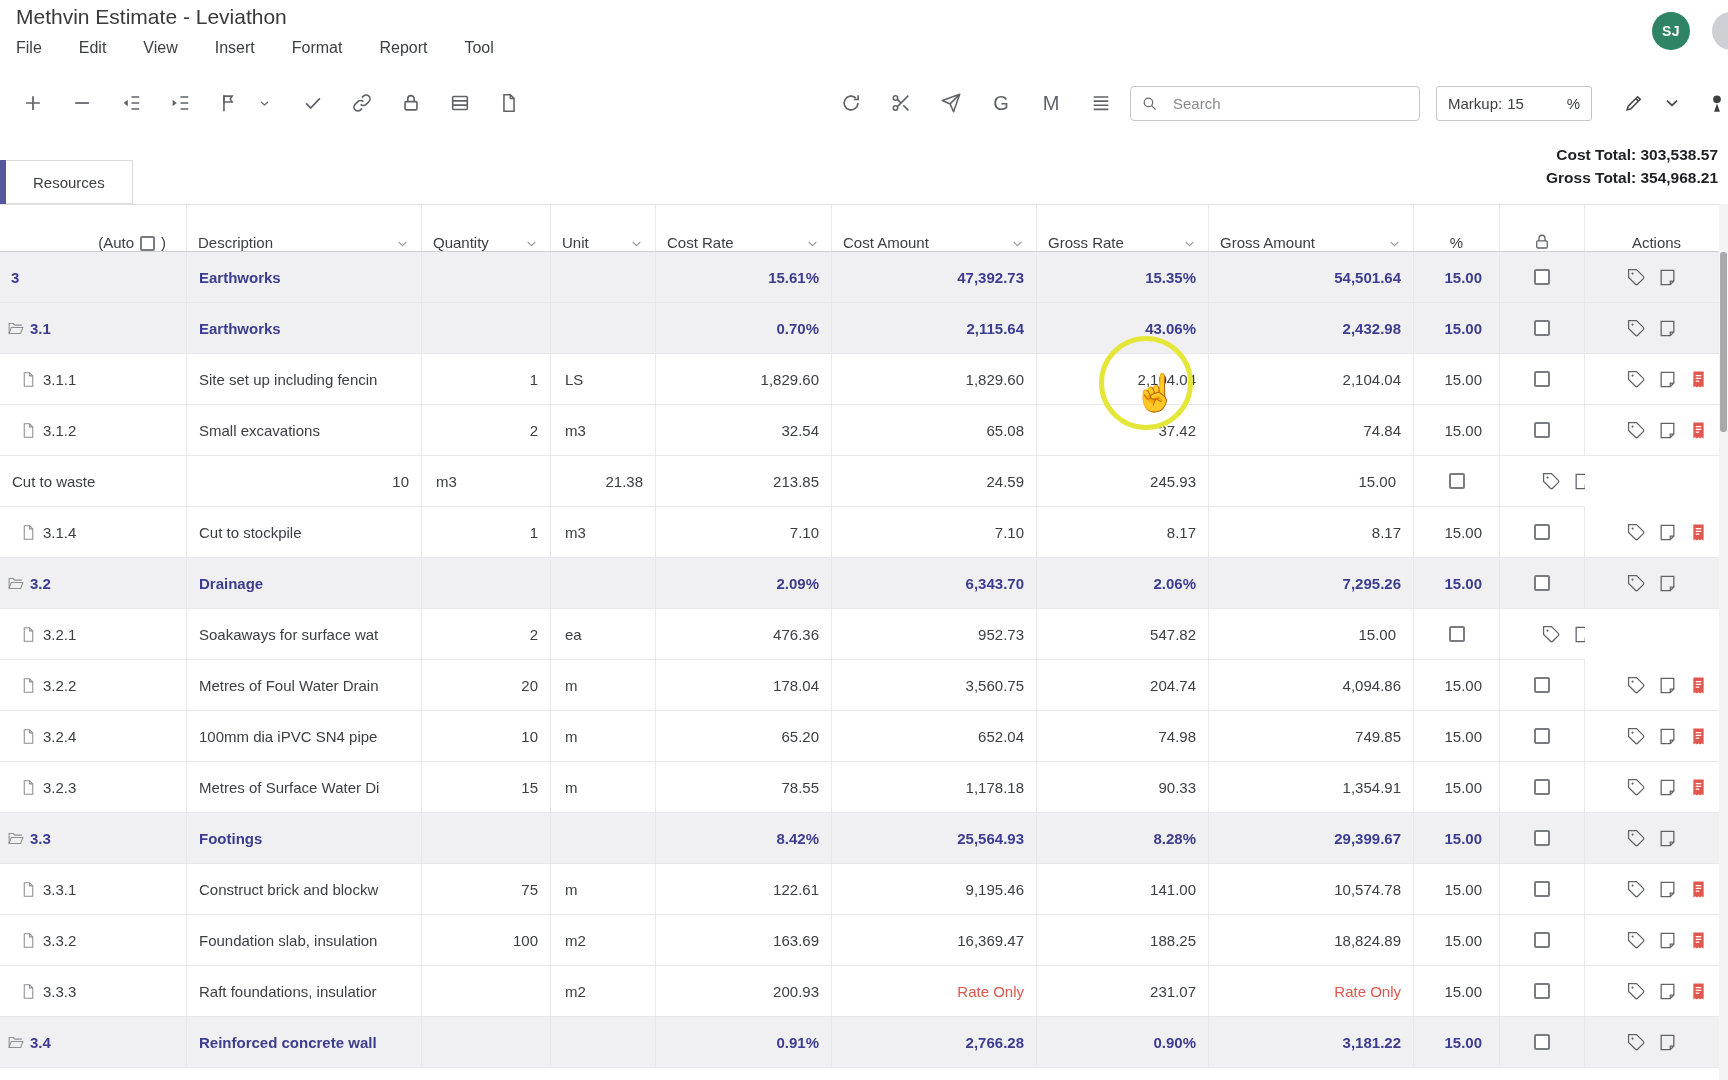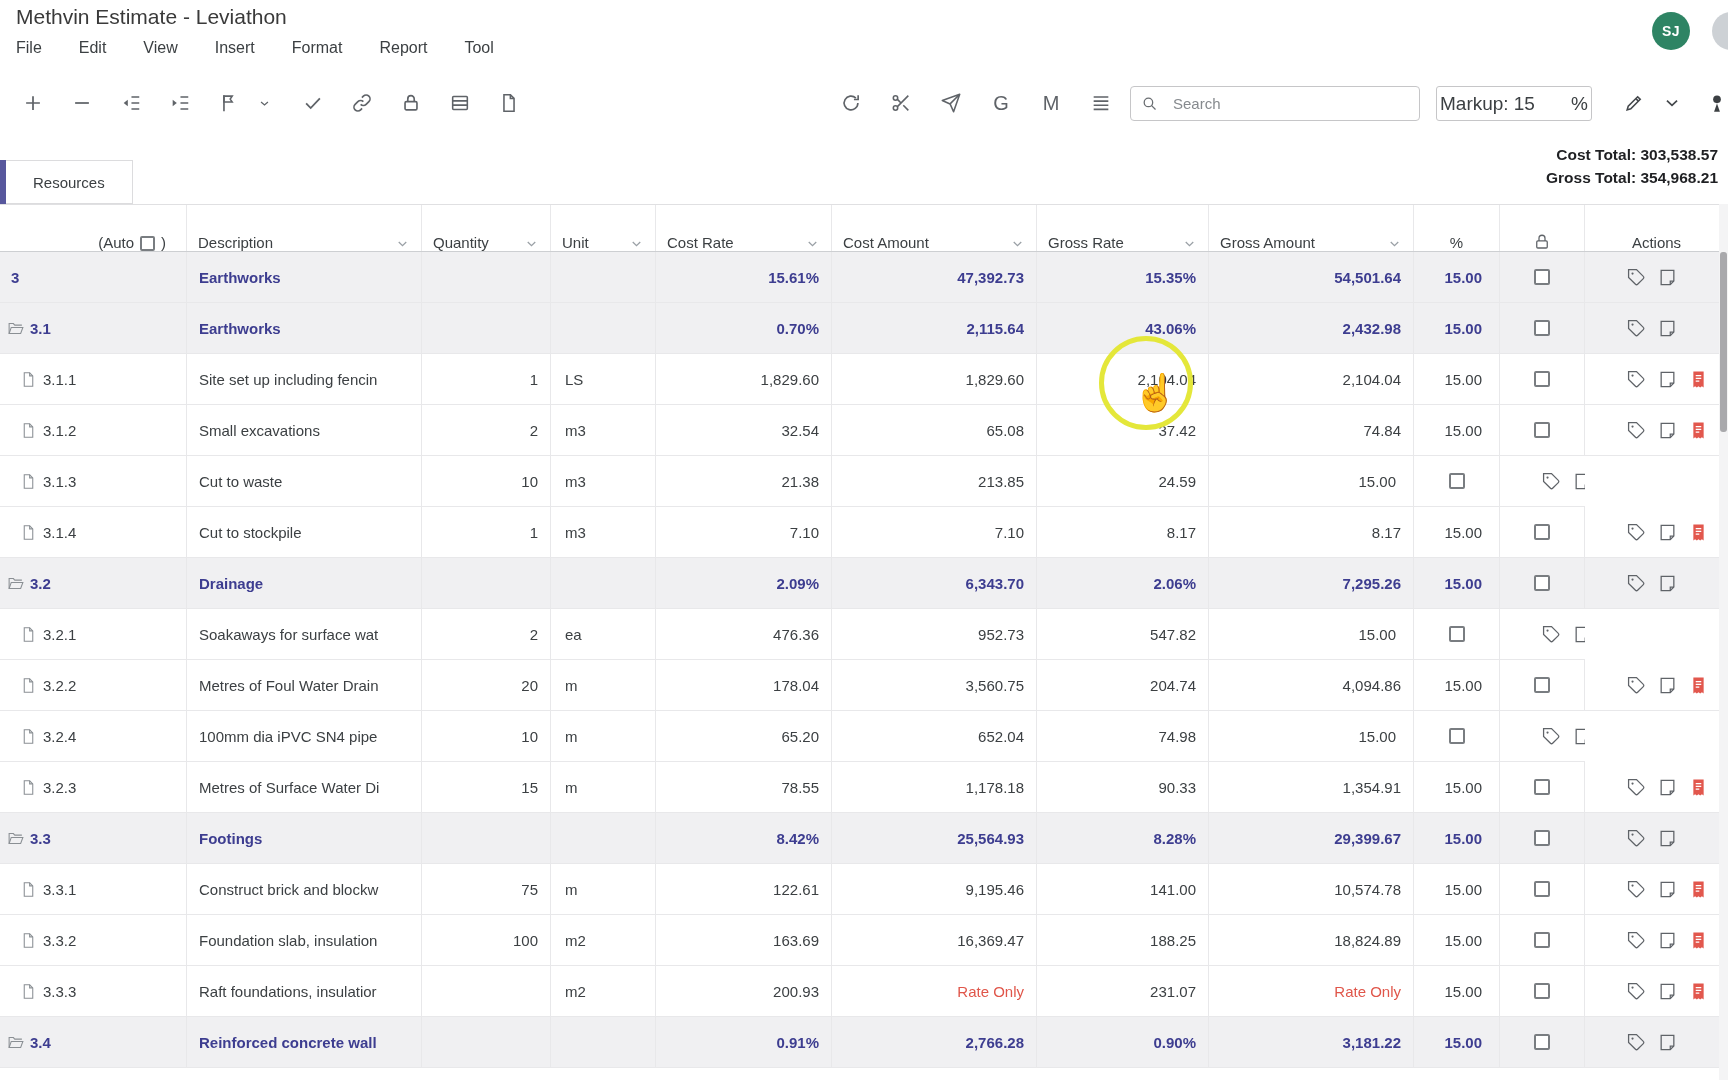--- a/index.html
+++ b/index.html
@@ -25,21 +25,21 @@
   .tgroup-left{position:absolute;left:20px;top:20px;display:flex;align-items:center;gap:23px}
   .tgroup-mid{position:absolute;left:838px;top:20px;display:flex;align-items:center;gap:24px}
   .caret-attached{margin-left:-14px}
   .caret-attached svg{width:15px;height:15px}
   .searchbox{position:absolute;left:1130px;top:16px;width:290px;height:35px;border:1px solid #c6c6c8;
     border-radius:4px;display:flex;align-items:center;padding:0 10px;gap:15px;background:#fff}
   .searchbox svg{width:17px;height:17px}
   .searchbox input{border:none;outline:none;flex:1;font-size:15px;font-family:inherit;color:#3c4043;background:transparent}
   .searchbox input::placeholder{color:#868a8e}
   .markupbox{position:absolute;left:1436px;top:16px;width:156px;height:35px;border:1px solid #c6c6c8;
-    border-radius:3px;display:flex;align-items:center;padding:0 3px;gap:5px;font-size:19px;background:#fff}
+    border-radius:3px;display:flex;align-items:center;padding:0 11px;gap:5px;font-size:15px;background:#fff}
   .markup-unit{margin-left:auto}
   .ricon{position:absolute;top:20px;width:26px;height:26px;display:inline-flex;align-items:center;justify-content:center}
   .ricon svg{width:22px;height:22px}
   .r-pen{left:1621px}.r-caret{left:1659px}.r-clip{left:1704px}
 
   
   .tabrow{position:relative;height:68px;background:#fff}
   .tab-accent{position:absolute;left:0;top:24px;width:6px;height:44px;background:#57579d}
   .tab{position:absolute;left:6px;top:24px;height:44px;padding:0 27px;background:#fff;
     border:1px solid #dcdcde;border-left:none;display:flex;align-items:center;font-size:15px;color:#3c4043}
@@ -477,37 +477,29 @@
             </span>
             <span class="aico">
               <svg viewBox="0 0 24 24">
                 <path d="M5.5 2h13v20l-2.2-1.6-2.2 1.6-2.1-1.6-2.1 1.6-2.2-1.6L5.5 22z" fill="#e2574d"></path>
                 <path d="M8.5 7.2h7M8.5 10.6h7M8.5 14h4.5" stroke="#fff" stroke-width="1.5" fill="none"></path>
               </svg>
             </span>
           </div>
         </div>
         <div class="row item">
-          <div class="c tree item">
-            <span class="tico">
-              <svg viewBox="0 0 24 24">
-                <path d="M6 2.5h7.6L18 6.9V21.5H6z" fill="none" stroke="#8a8f94" stroke-width="1.5"></path>
-                <path d="M13.6 2.5v4.4H18" fill="none" stroke="#8a8f94" stroke-width="1.5"></path>
-              </svg>
-            </span>
-            <span>3.1.3</span>
-          </div>
           <div class="c desc">
             <span>Cut to waste</span>
           </div>
           <div class="c num">10</div>
           <div class="c unit">m3</div>
           <div class="c num">21.38</div>
           <div class="c num">213.85</div>
           <div class="c num">24.59</div>
+          <div class="c num">245.93</div>
           <div class="c num pct">15.00</div>
           <div class="c lockc">
             <span class="cbx"></span>
           </div>
           <div class="c actions">
             <span class="aico">
               <svg viewBox="0 0 24 24">
                 <path d="M20.6 13.4l-7.2 7.2a1.9 1.9 0 0 1-2.7 0L2 12V2h10l8.6 8.6a1.9 1.9 0 0 1 0 2.8z" fill="none" stroke="#5f6368" stroke-width="1.6"></path>
                 <circle cx="7" cy="7" r="1.4" fill="#5f6368"></circle>
               </svg>
@@ -706,20 +698,21 @@
             <span>3.2.4</span>
           </div>
           <div class="c desc">
             <span>100mm dia iPVC SN4 pipe</span>
           </div>
           <div class="c num">10</div>
           <div class="c unit">m</div>
           <div class="c num">65.20</div>
           <div class="c num">652.04</div>
           <div class="c num">74.98</div>
+          <div class="c num">749.85</div>
           <div class="c num pct">15.00</div>
           <div class="c lockc">
             <span class="cbx"></span>
           </div>
           <div class="c actions">
             <span class="aico">
               <svg viewBox="0 0 24 24">
                 <path d="M20.6 13.4l-7.2 7.2a1.9 1.9 0 0 1-2.7 0L2 12V2h10l8.6 8.6a1.9 1.9 0 0 1 0 2.8z" fill="none" stroke="#5f6368" stroke-width="1.6"></path>
                 <circle cx="7" cy="7" r="1.4" fill="#5f6368"></circle>
               </svg>

